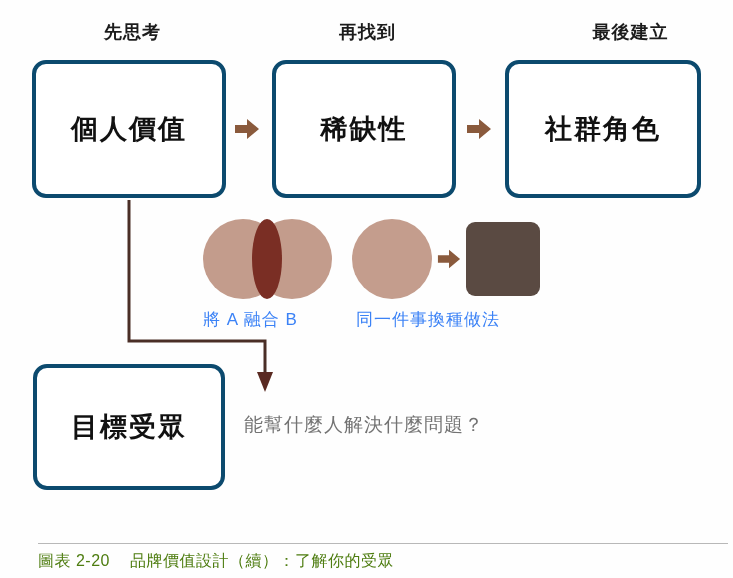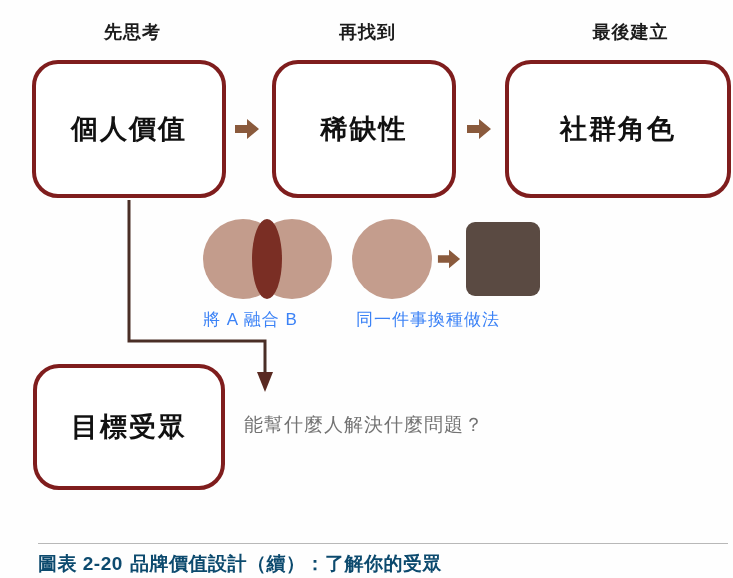--- a/index.html
+++ b/index.html
@@ -26,22 +26,22 @@
     font-weight: 600;
     color: #1c1c1c;
     letter-spacing: 1px;
     white-space: nowrap;
     text-align: center;
   }
 
   
   .stage-box {
     position: absolute;
-    border: 4px solid #7f1d1d;
-    border-radius: 26px;
+    border: 4px solid #0c4a6e;
+    border-radius: 14px;
     background: #ffffff;
     display: flex;
     align-items: center;
     justify-content: center;
     box-sizing: border-box;
   }
   .stage-box .stage-text {
     font-size: 27px;
     font-weight: 800;
     letter-spacing: 2px;
@@ -113,23 +113,23 @@
   }
 
   
   .caption-rule {
     position: absolute;
     height: 1px;
     background: #b8b8b8;
   }
   .fig-caption {
     position: absolute;
-    font-size: 19px;
-    font-weight: 700;
-    color: #0c4a6e;
+    font-size: 16px;
+    font-weight: 400;
+    color: #4d7c0f;
     letter-spacing: 0.5px;
     white-space: nowrap;
   }
 </style>
 </head>
 <body>
 
 <div id="page">
 
   <div class="col-label" style="left:75px; top:20px; width:115px;">先思考</div>
@@ -137,21 +137,21 @@
   <div class="col-label" style="left:568px; top:20px; width:125px;">最後建立</div>
 
   <div class="stage-box" style="left:32px; top:60px; width:194px; height:138px;">
     <span class="stage-text">個人價值</span>
   </div>
 
   <div class="stage-box" style="left:272px; top:60px; width:184px; height:138px;">
     <span class="stage-text">稀缺性</span>
   </div>
 
-  <div class="stage-box" style="left:505px; top:60px; width:226px; height:138px;">
+  <div class="stage-box" style="left:505px; top:60px; width:196px; height:138px;">
     <span class="stage-text">社群角色</span>
   </div>
 
   <div class="flow-arrow" style="left:234px; top:116px;">
     <svg width="26" height="26" viewBox="0 0 26 26">
       <path d="M1,9 L13,9 L13,3 L25,13 L13,23 L13,17 L1,17 Z" fill="#8a5a3c"></path>
     </svg>
   </div>
   <div class="flow-arrow" style="left:466px; top:116px;">
     <svg width="26" height="26" viewBox="0 0 26 26">

